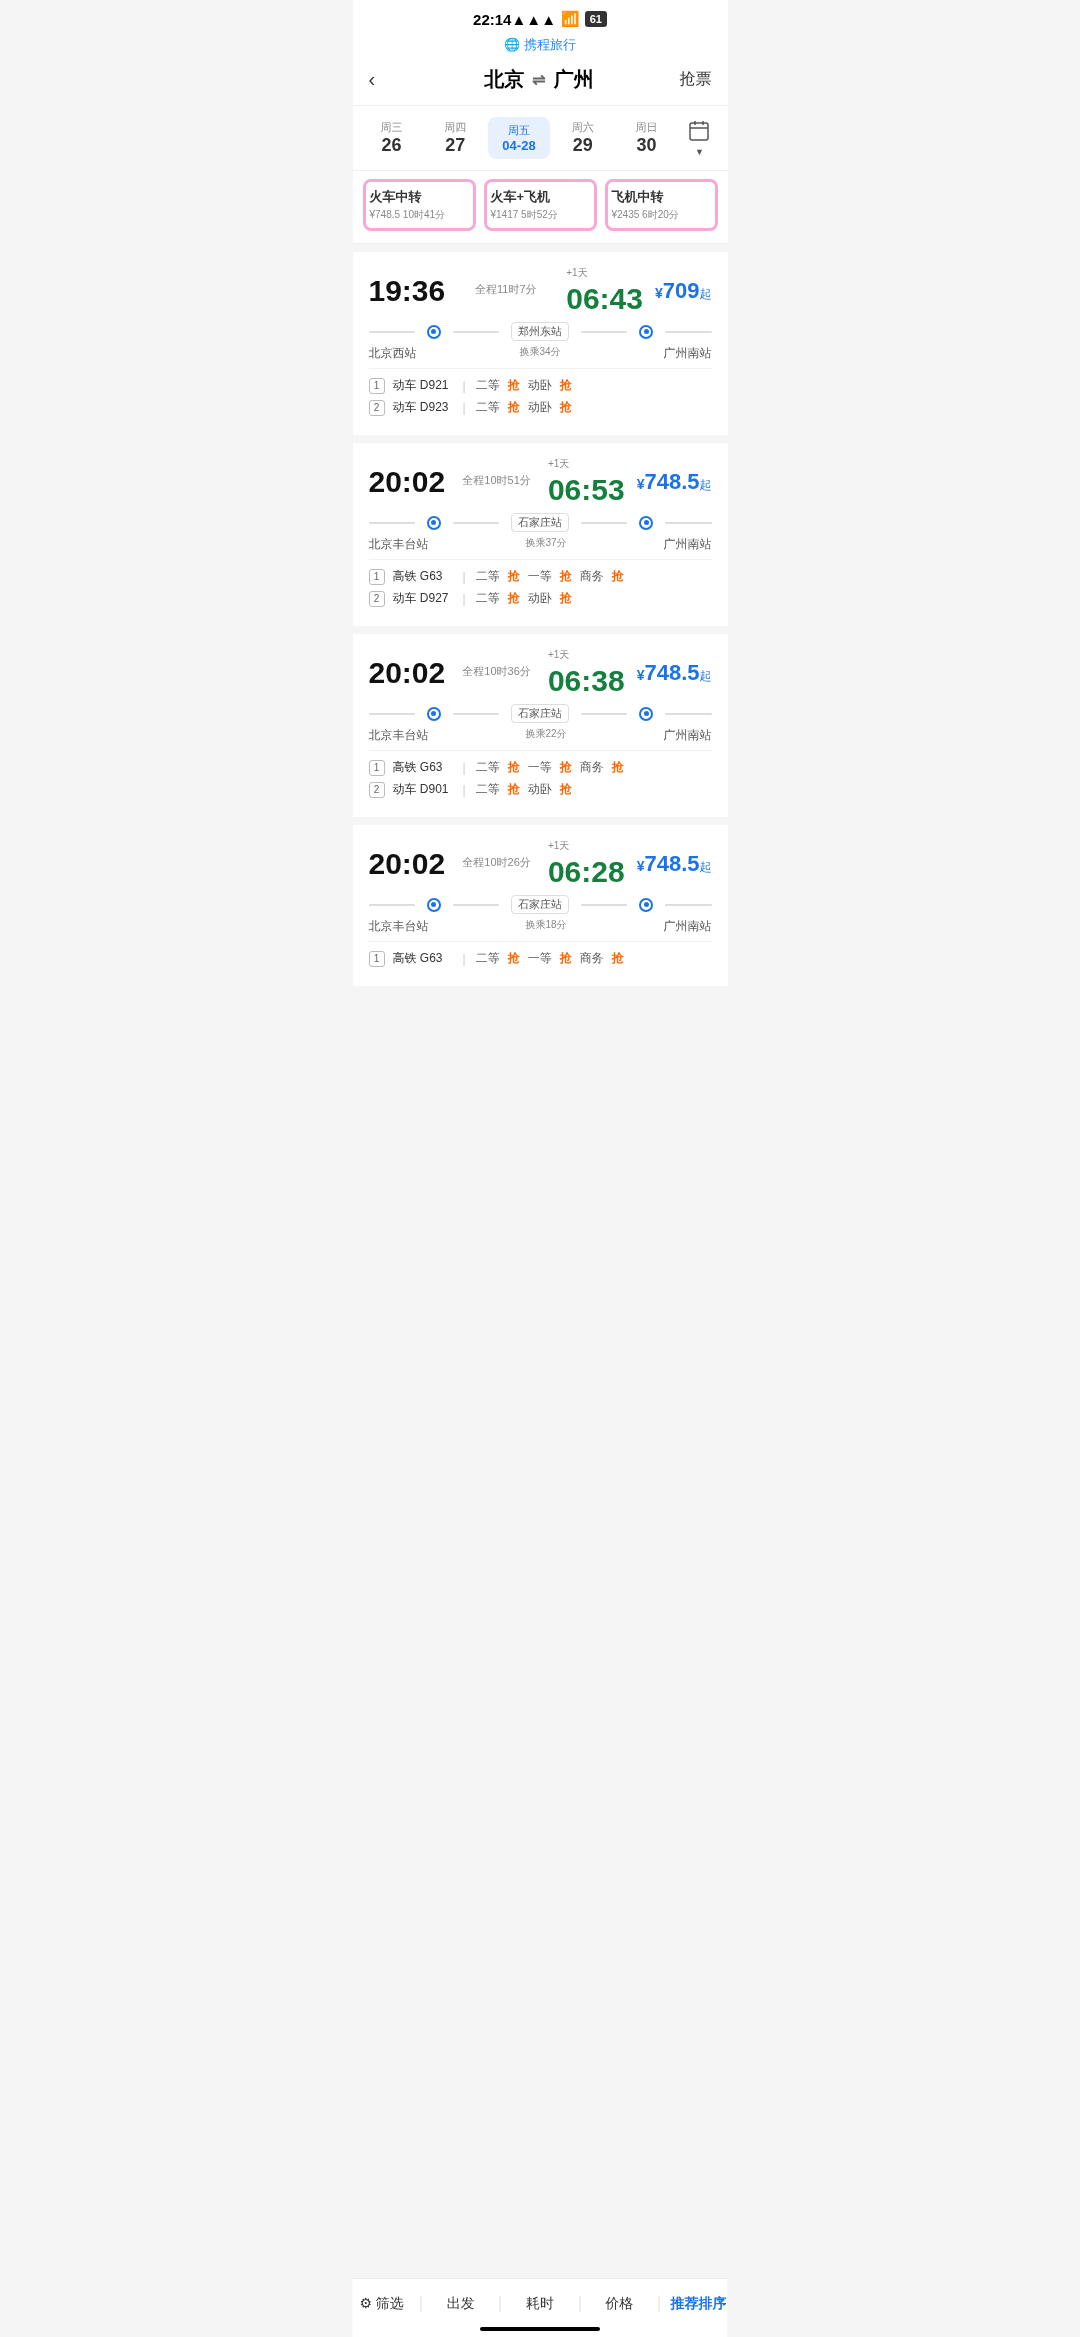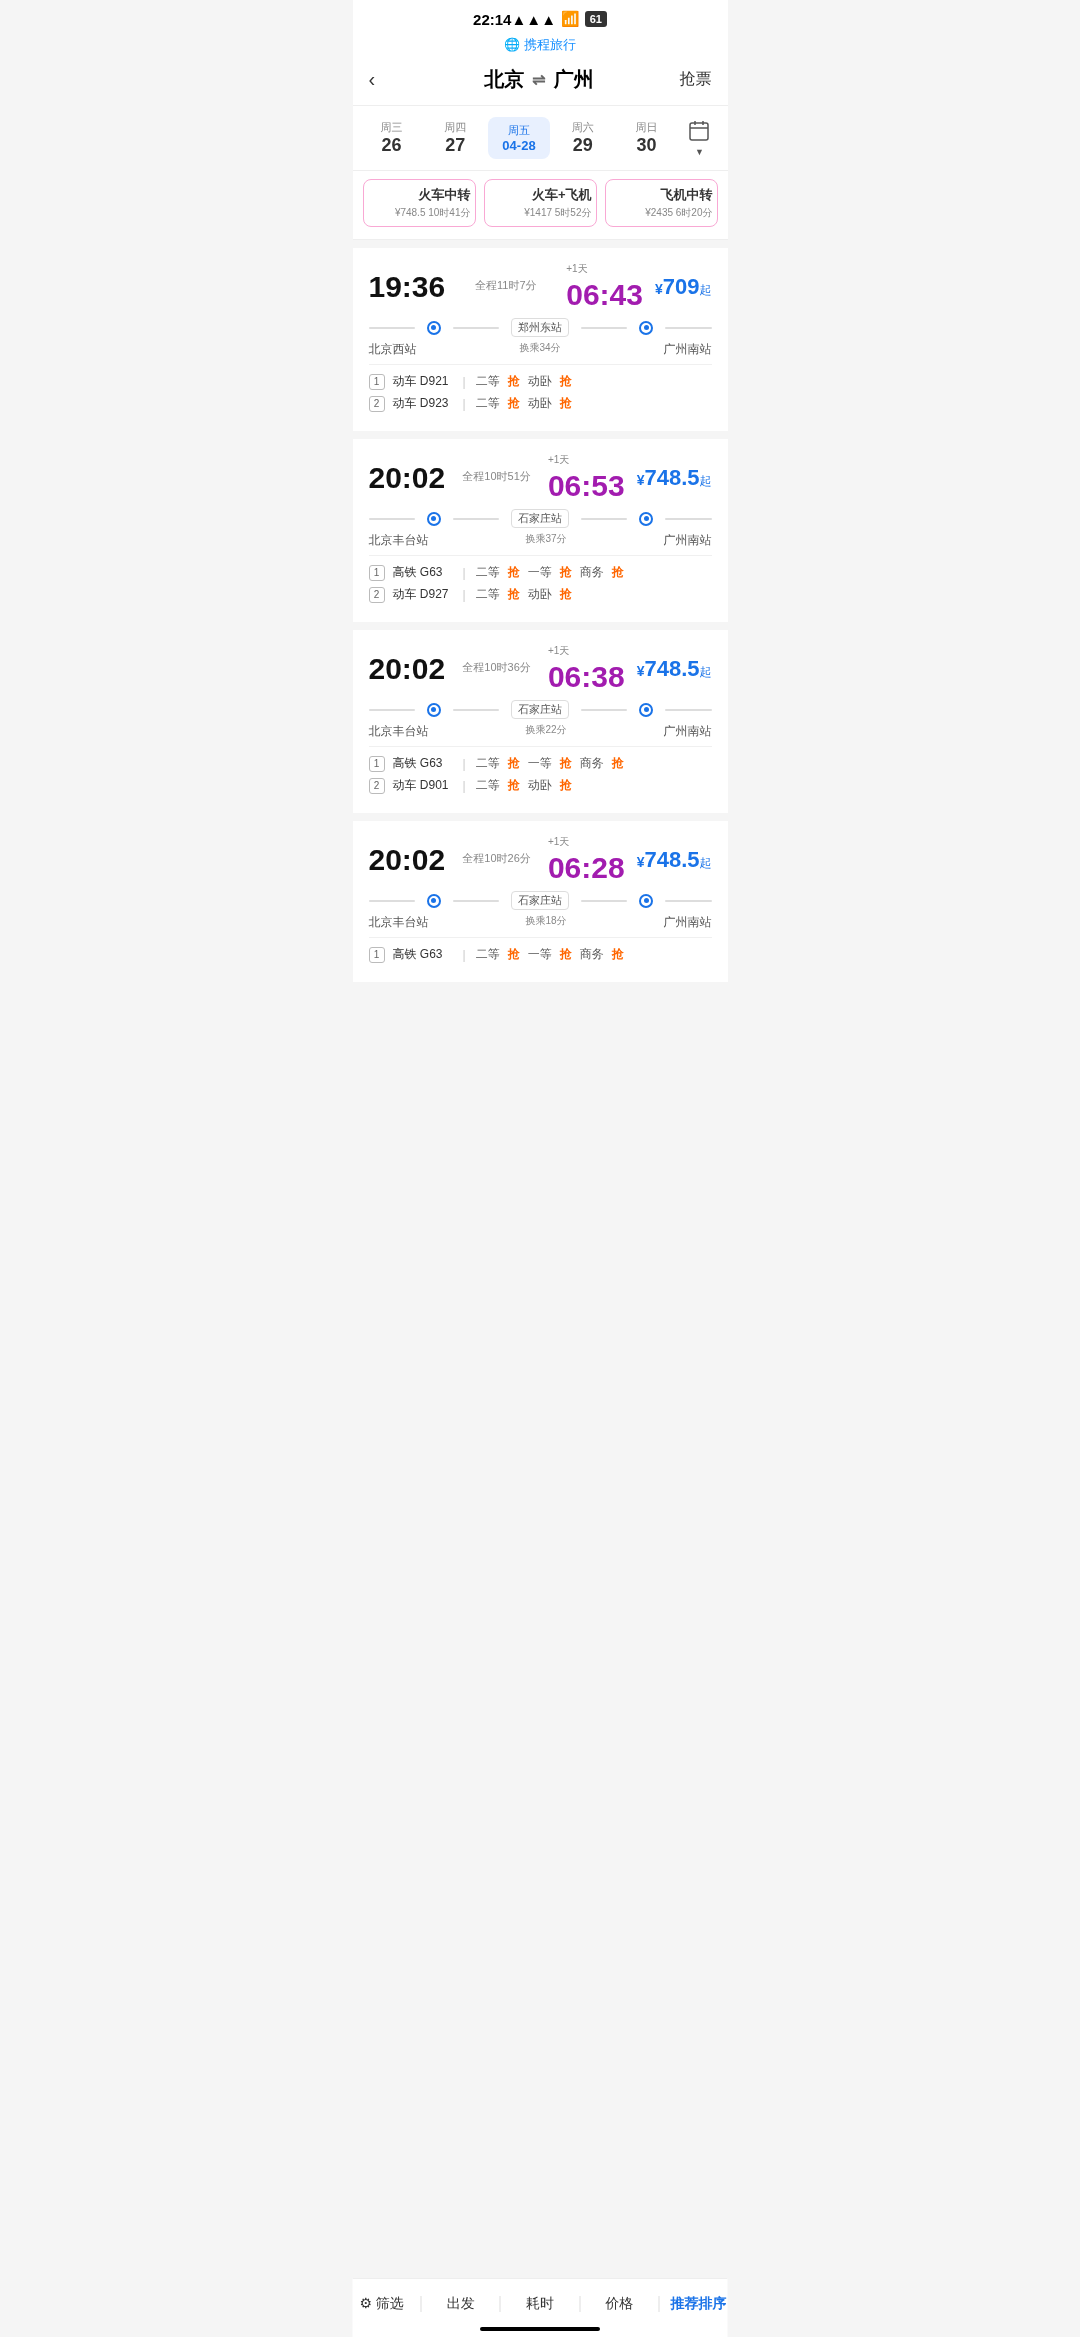--- a/index.html
+++ b/index.html
@@ -124,24 +124,24 @@
     
     .transfer-tabs {
       background: #fff;
       display: flex;
       padding: 8px 10px 12px;
       gap: 8px;
       border-bottom: 1px solid #eee;
     }
     .transfer-tab {
       flex: 1;
-      border: 1px solid #f9a8d4;
+      border: 3px solid #f9a8d4;
       border-radius: 8px;
       padding: 6px 4px;
-      text-align: right;
+      text-align: left;
       cursor: pointer;
     }
     .transfer-tab .tab-name {
       font-size: 13px;
       font-weight: 600;
       color: #333;
     }
     .transfer-tab .tab-info {
       font-size: 10px;
       color: #888;
@@ -186,21 +186,21 @@
       margin-bottom: 4px;
     }
     .trip-arrive-area {
       display: flex;
       flex-direction: column;
       align-items: flex-end;
     }
     .trip-arrive-time {
       font-size: 30px;
       font-weight: 800;
-      color: #a21caf;
+      color: #15803d;
     }
     .next-day-badge {
       font-size: 10px;
       color: #888;
       align-self: flex-start;
       margin-bottom: 2px;
     }
     .trip-price {
       font-size: 22px;
       font-weight: 800;

